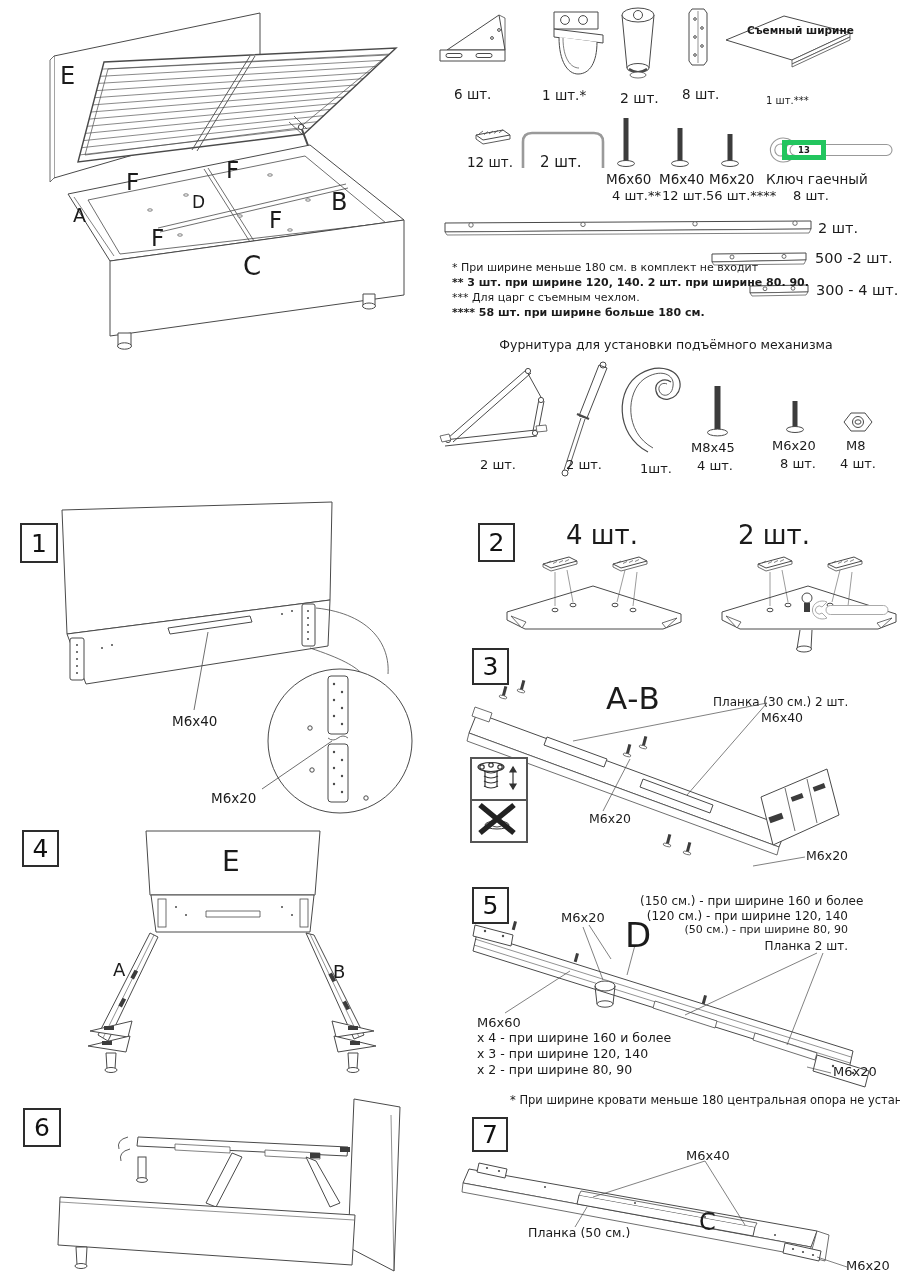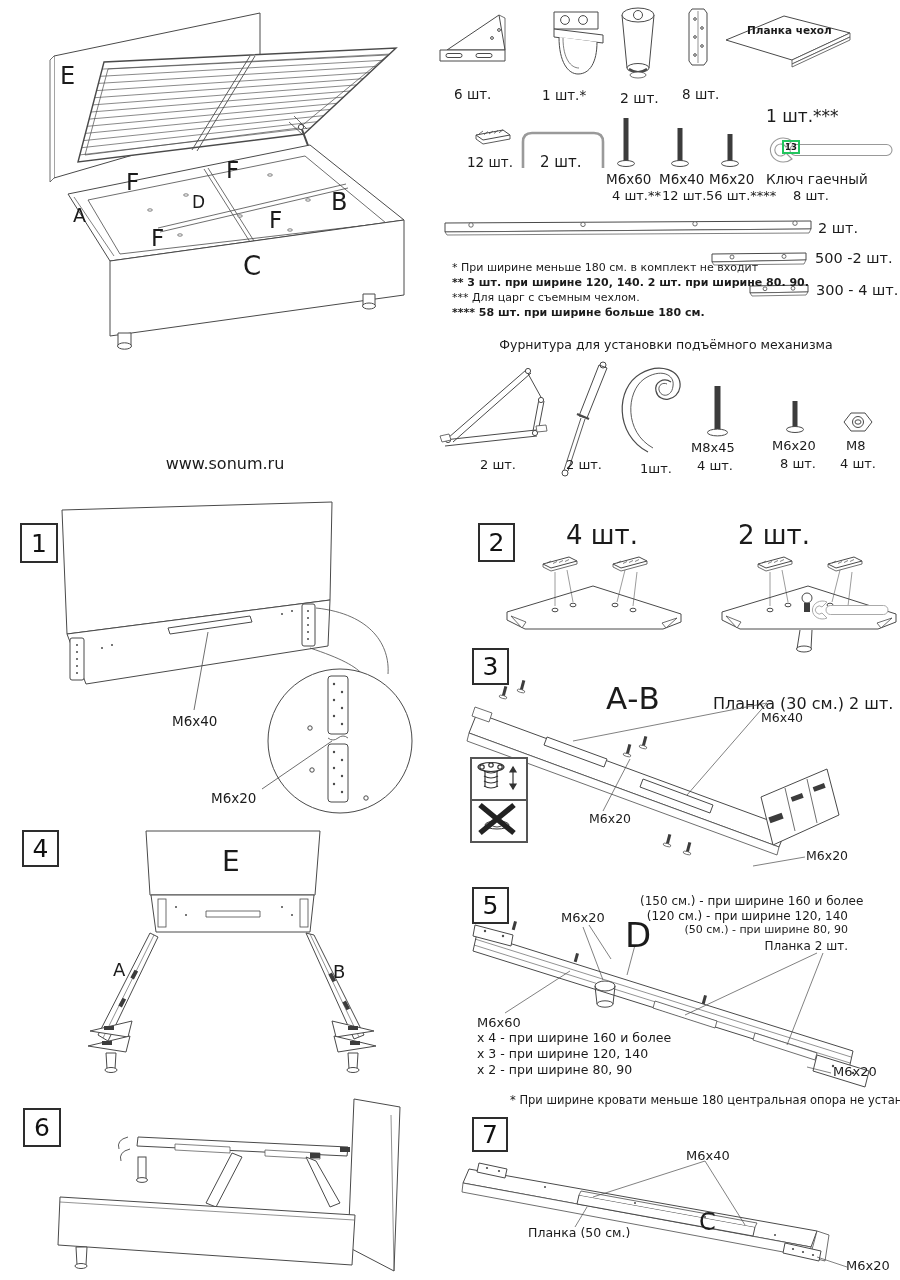--- a/index.html
+++ b/index.html
@@ -4,21 +4,21 @@
 <style>
   html,body{margin:0;padding:0;background:#e8e8e8;}
   #page{position:relative;width:900px;height:1280px;background:#ffffff;overflow:hidden;
         font-family:"DejaVu Sans","Liberation Sans",sans-serif;color:#1b1b1b;}
   .lbl{position:absolute;white-space:nowrap;line-height:1.18;}
   .ctr{text-align:center;}
   .rt{text-align:right;}
   .stepnum{position:absolute;border:2px solid #2d2d2d;background:#fff;display:flex;
            align-items:center;justify-content:center;font-size:25px;color:#111;}
   svg{position:absolute;overflow:visible;}
-  .mark13{border:2px solid #22c55e;padding:0 1px;font-weight:bold;}
+  .mark13{border:5px solid #22c55e;padding:0 11px;font-weight:bold;}
 </style>
 </head>
 <body>
 
 <div id="page">
 
   <svg style="left:8px;top:4px" width="425" height="335" viewBox="0 0 425 335" fill="none" stroke="#4a4a4a" stroke-width="1">
 
     <path d="M46,52 L252,9 L252,114 L46,174 Z" fill="#fff"></path>
     <path d="M46,52 L42,56 L42,178 L46,174" fill="#fff" stroke-width="0.8"></path>
@@ -107,22 +107,22 @@
     <circle cx="18" cy="40" r="1.3"></circle>
       <circle cx="11" cy="49" r="1.3"></circle>
   </svg>
   <div class="lbl" style="left:682px;top:87px;font-size:13.5px">8 шт.</div>
 
   <svg style="left:722px;top:12px" width="134" height="58" viewBox="0 0 134 58" fill="none" stroke="#4a4a4a" stroke-width="1">
     <path d="M4,28 L62,4 L128,21 L70,48 Z" fill="#fff"></path>
     <path d="M128,21 v4 L70,52 v-4 Z" fill="#fff" stroke-width="0.8"></path>
     <path d="M128,25 v3 L70,55 v-3 Z" fill="#fff" stroke-width="0.8"></path>
   </svg>
-  <div class="lbl" style="left:747px;top:24px;font-size:10.5px;font-weight:600">Планка чехол</div>
-  <div class="lbl" style="left:766px;top:106px;font-size:17px">1 шт.***</div>
+  <div class="lbl" style="left:747px;top:24px;font-size:10.5px;font-weight:600">Съемный ширине</div>
+  <div class="lbl" style="left:766px;top:95px;font-size:10px">1 шт.***</div>
 
   <svg style="left:473px;top:127px" width="40" height="22" viewBox="0 0 40 22" fill="none" stroke="#4a4a4a" stroke-width="1">
     <path d="M3,8 L30,3 L37,8 L10,13 Z" fill="#fff"></path>
     <path d="M6,7 l4,-3 M11,7.6 l4,-3 M16,7 l4,-3 M21,6.4 l4,-3 M26,5.8 l4,-3" stroke-width="0.8"></path>
     <path d="M3,8 v4 l7,5 27,-5 v-4" stroke-width="0.9"></path>
   </svg>
   <div class="lbl" style="left:467px;top:155px;font-size:13.5px">12 шт.</div>
 
   <svg style="left:517px;top:126px" width="92" height="42" viewBox="0 0 92 42" fill="none" stroke="#9a9a9a" stroke-width="2.6">
     <path d="M6,42 V16 Q6,7 15,7 H77 Q86,7 86,16 V42"></path>
@@ -188,21 +188,20 @@
         <circle cx="45" cy="5.3" r="1.9"></circle>
       </g>
   </svg>
   <div class="lbl" style="left:816px;top:282px;font-size:14.5px">300 - 4 шт.</div>
 
   <div class="lbl" style="left:452px;top:262px;font-size:11px">* При ширине меньше 180 см. в комплект не входит</div>
   <div class="lbl" style="left:452px;top:277px;font-size:11px;font-weight:600">** 3 шт. при ширине  120, 140. 2 шт. при ширине 80. 90.</div>
   <div class="lbl" style="left:452px;top:292px;font-size:11px">*** Для царг с съемным чехлом.</div>
   <div class="lbl" style="left:452px;top:307px;font-size:11px;font-weight:600">**** 58 шт. при ширине больше 180 см.</div>
 
-  <div class="lbl ctr" style="left:25px;top:455px;width:400px;font-size:16px">www.sonum.ru</div>
 
   <div class="lbl ctr" style="left:461px;top:338px;width:410px;font-size:12.5px">Фурнитура для установки подъёмного механизма</div>
 
   <svg style="left:438px;top:356px" width="112" height="97" viewBox="0 0 112 97" fill="none" stroke="#4a4a4a" stroke-width="1">
     <path d="M6,84 L98,74 M7,90 L99,80"></path>
     <path d="M95,75 L101,43 M100,76 L106,45"></path>
     <path d="M10,82 L88,14 M15,86 L93,17"></path>
     <path d="M88,14 L104,43"></path>
     <circle cx="10" cy="84" r="2.6" fill="#fff"></circle>
       <circle cx="97" cy="77" r="2.6" fill="#fff"></circle>
@@ -333,21 +332,21 @@
     <circle cx="352" cy="46" r="5" fill="#fff"></circle>
     <rect x="349" y="51" width="6" height="9" fill="#3c3c3c" stroke="none"></rect>
     <path d="M372,50 A10,9 0 1 0 372,66 L367,61 A4,4 0 1 1 367,55 Z" fill="#fff" stroke="#aaa"></path>
     <rect x="371" y="53.5" width="62" height="9" rx="4.5" fill="#fff" stroke="#aaa"></rect>
     <path d="M345,78 L342,97 M357,78 L356,97"></path>
     <ellipse cx="349" cy="97" rx="7.5" ry="3" fill="#fff"></ellipse>
   </svg>
 
   <div class="stepnum" style="left:472px;top:648px;width:33px;height:33px">3</div>
   <div class="lbl" style="left:606px;top:680px;font-size:31px">А-В</div>
-  <div class="lbl" style="left:713px;top:695px;font-size:16px">Планка (30 см.)  2 шт.</div>
+  <div class="lbl" style="left:713px;top:695px;font-size:12px">Планка (30 см.)  2 шт.</div>
   <div class="lbl" style="left:761px;top:711px;font-size:12.5px">M6x40</div>
   <div class="lbl" style="left:589px;top:812px;font-size:12.5px">M6x20</div>
   <div class="lbl" style="left:806px;top:849px;font-size:12.5px">M6x20</div>
   <svg style="left:455px;top:645px" width="445" height="245" viewBox="0 0 445 245" fill="none" stroke="#4a4a4a" stroke-width="1">
     <path d="M22,68 L332,182 L324,202 L14,88 Z" fill="#fff"></path>
     <path d="M14,88 L324,202 L322,210 L12,96 Z" fill="#fff" stroke-width="0.8"></path>
     <path d="M20,62 l17,6 l-3,9 l-17,-6 Z" fill="#fff" stroke-width="0.8"></path>
     <path d="M92,92 L152,114 L149,122 L89,100 Z" fill="#fff"></path>
     <path d="M188,134 L258,160 L255,168 L185,142 Z" fill="#fff"></path>
     <g>

